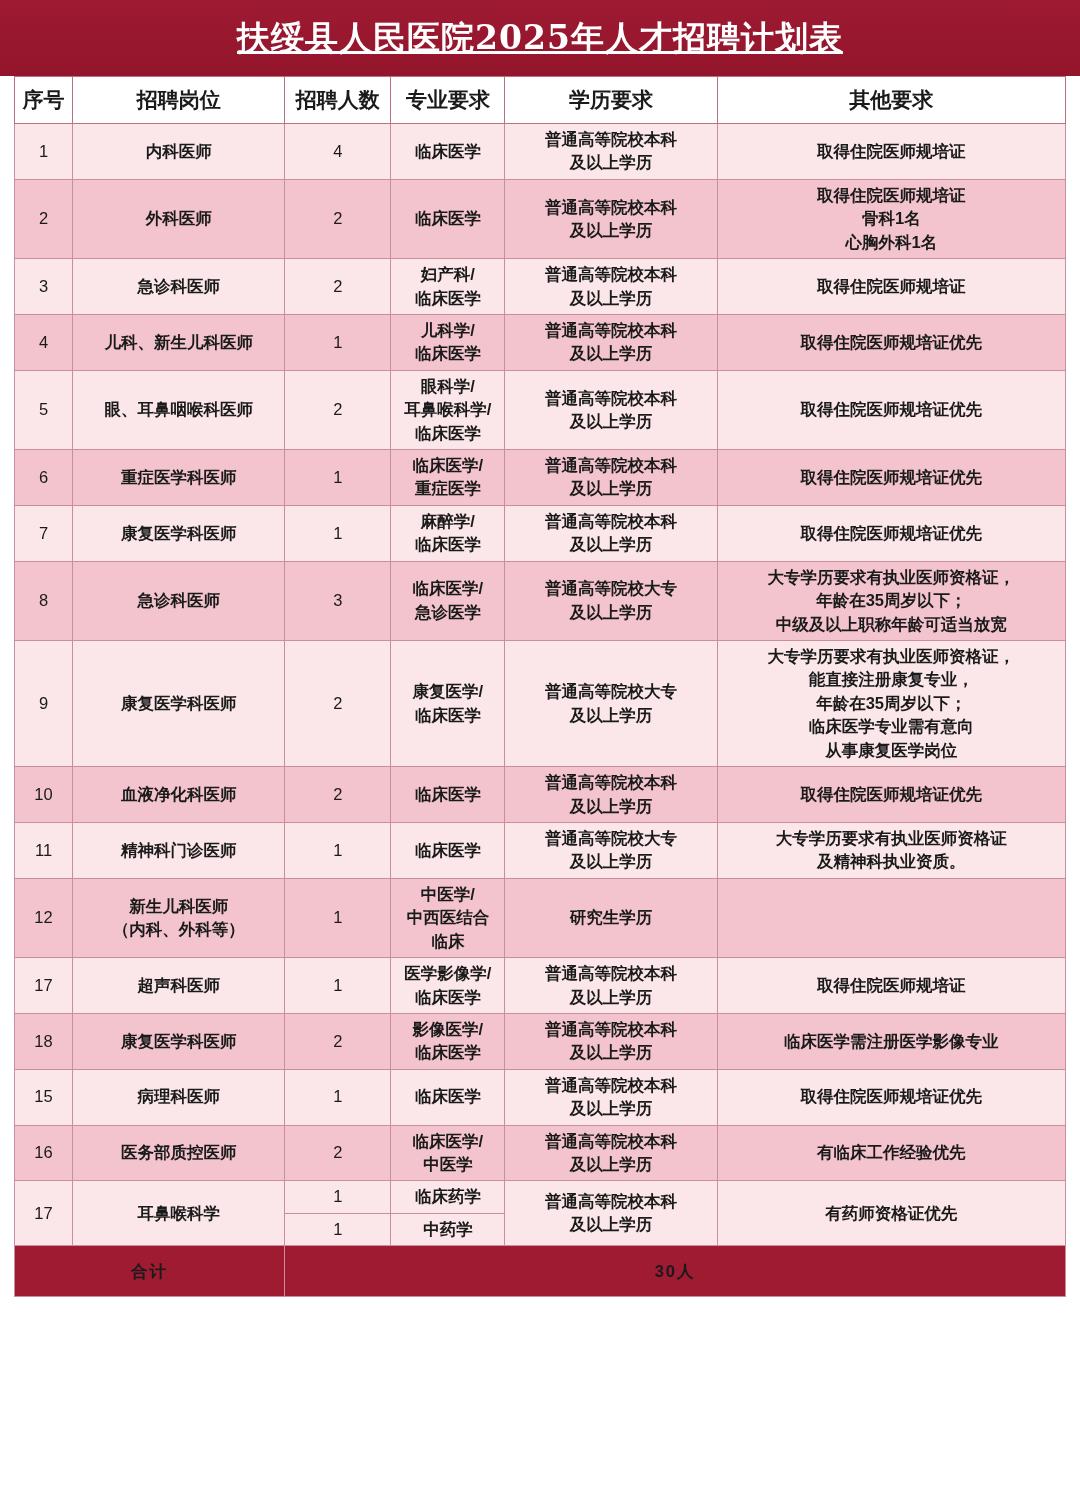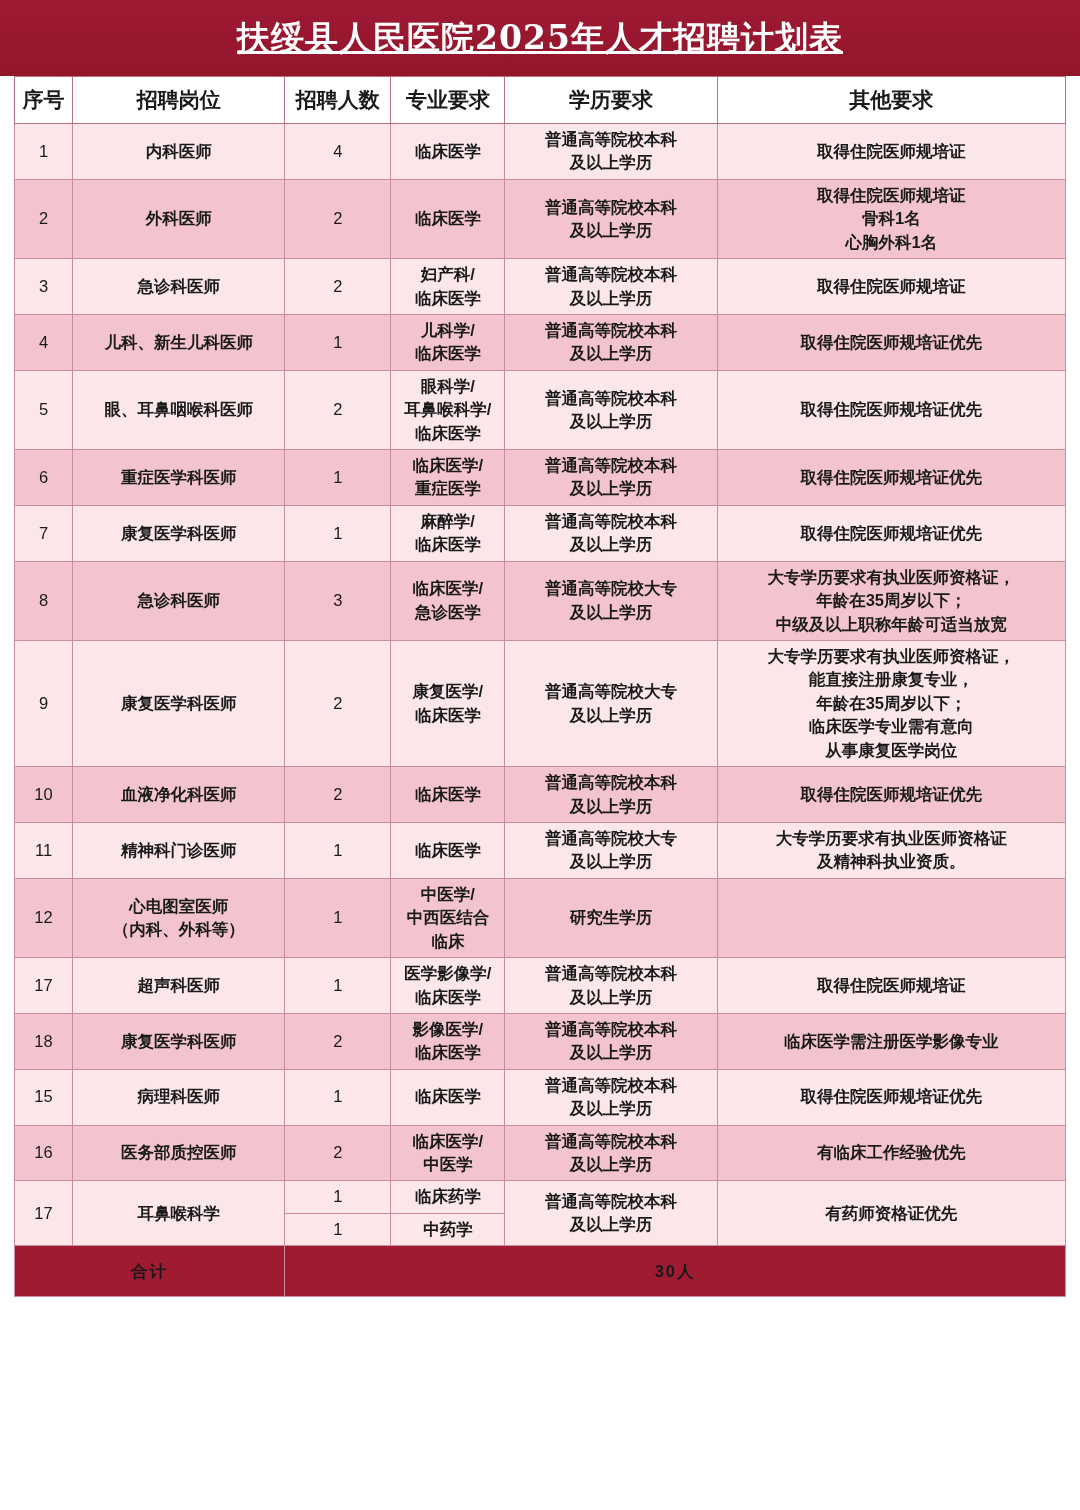--- a/index.html
+++ b/index.html
@@ -315,21 +315,21 @@
             <span>及以上学历</span>
           </td>
           <td class="other cell-lines">
             <span>大专学历要求有执业医师资格证</span>
             <span>及精神科执业资质。</span>
           </td>
         </tr>
         <tr class="even">
           <td class="no">12</td>
           <td class="post cell-lines">
-            <span>心电图室医师</span>
+            <span>新生儿科医师</span>
             <span>（内科、外科等）</span>
           </td>
           <td class="num">1</td>
           <td class="major cell-lines">
             <span>中医学/</span>
             <span>中西医结合</span>
             <span>临床</span>
           </td>
           <td class="edu cell-lines">
             <span>研究生学历</span>

